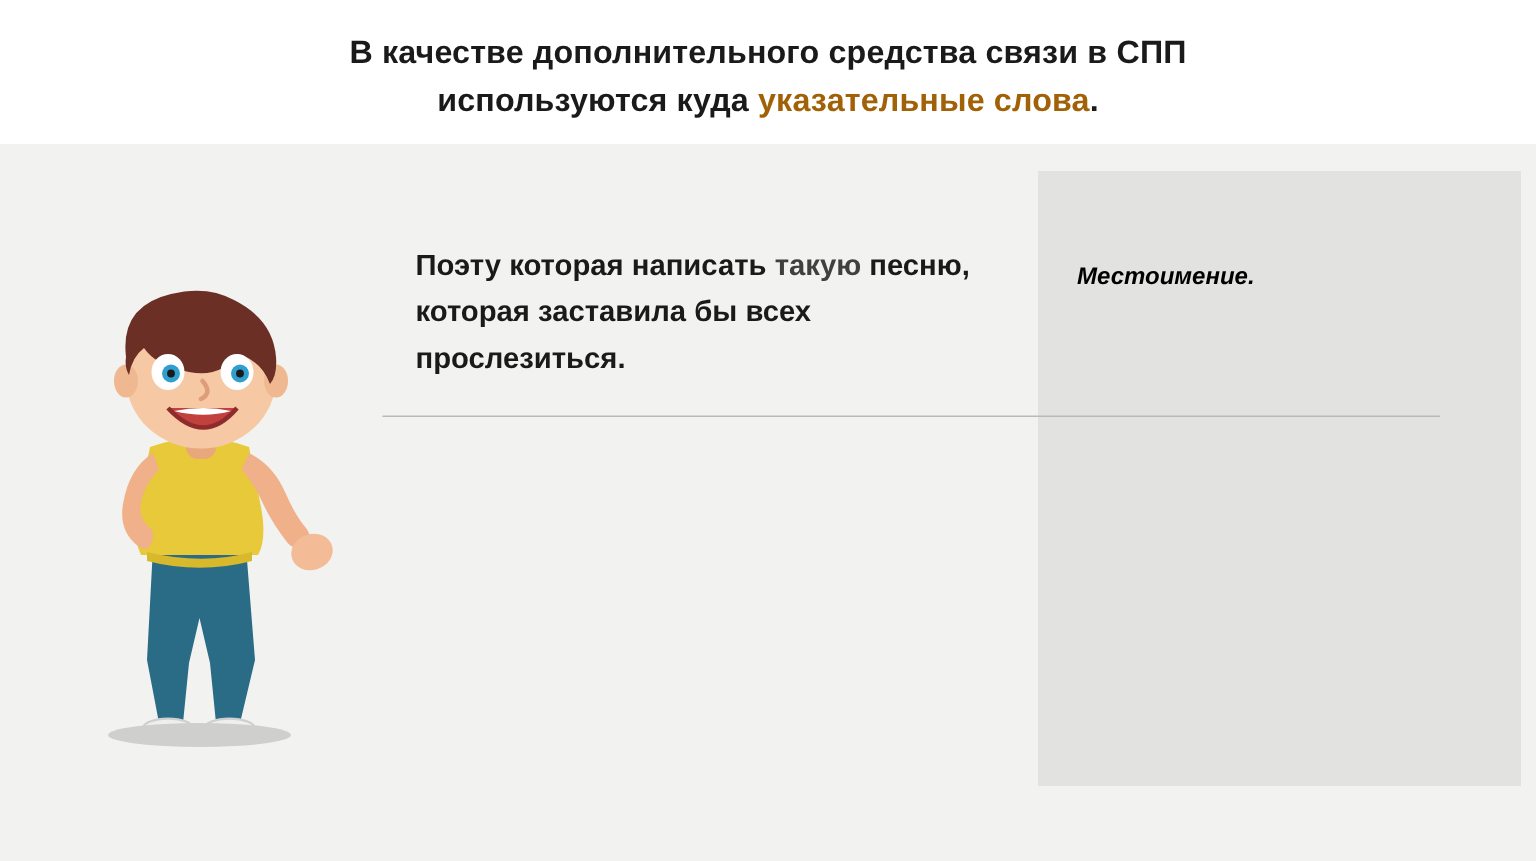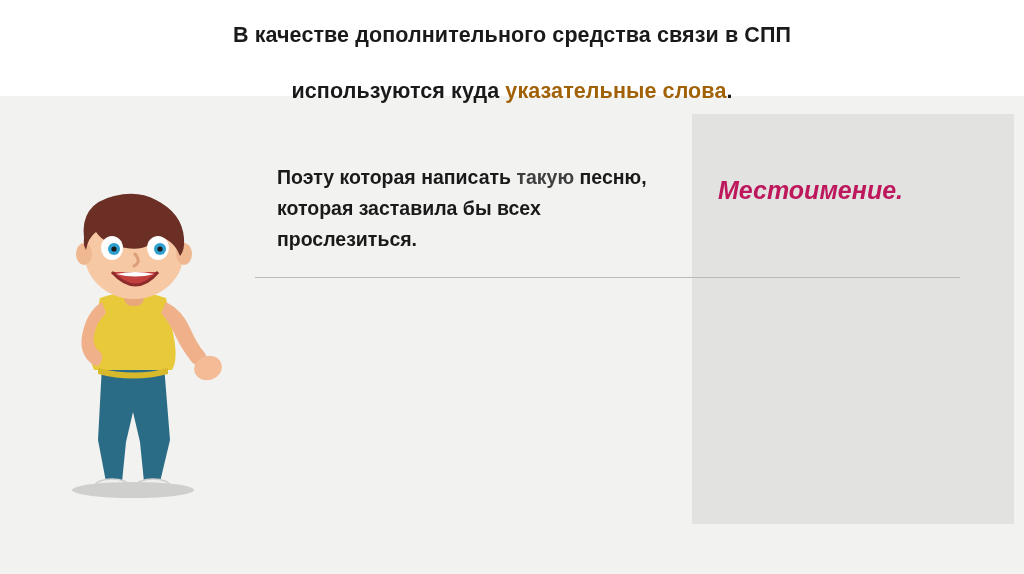--- a/index.html
+++ b/index.html
@@ -34,21 +34,20 @@
     box-sizing: border-box;
     padding-top: 6px;
   }
   .header-line {
     font-size: 21.5px;
     font-weight: bold;
     color: #1a1a1a;
     line-height: 32px;
     text-align: left;
     letter-spacing: 0.1px;
-    margin-top: 24px;
   }
   .hl-accent {
     color: #a16207;
   }
   
   .right-panel {
     position: absolute;
     left: 692px;
     top: 114px;
     width: 322px;
@@ -56,24 +55,24 @@
     background: #e2e2e1;
   }
   .panel-row {
     position: absolute;
     left: 0;
     width: 100%;
     box-sizing: border-box;
     padding-left: 26px;
   }
   .panel-label {
-    font-size: 25px;
+    font-size: 16px;
     font-weight: bold;
     font-style: italic;
-    color: #be185d;
+    color: #000000;
   }
   .panel-row-1 { top: 62px; }
   .panel-row-2 { top: 231px; }
 
   
   .divider {
     position: absolute;
     left: 255px;
     top: 277px;
     width: 705px;

